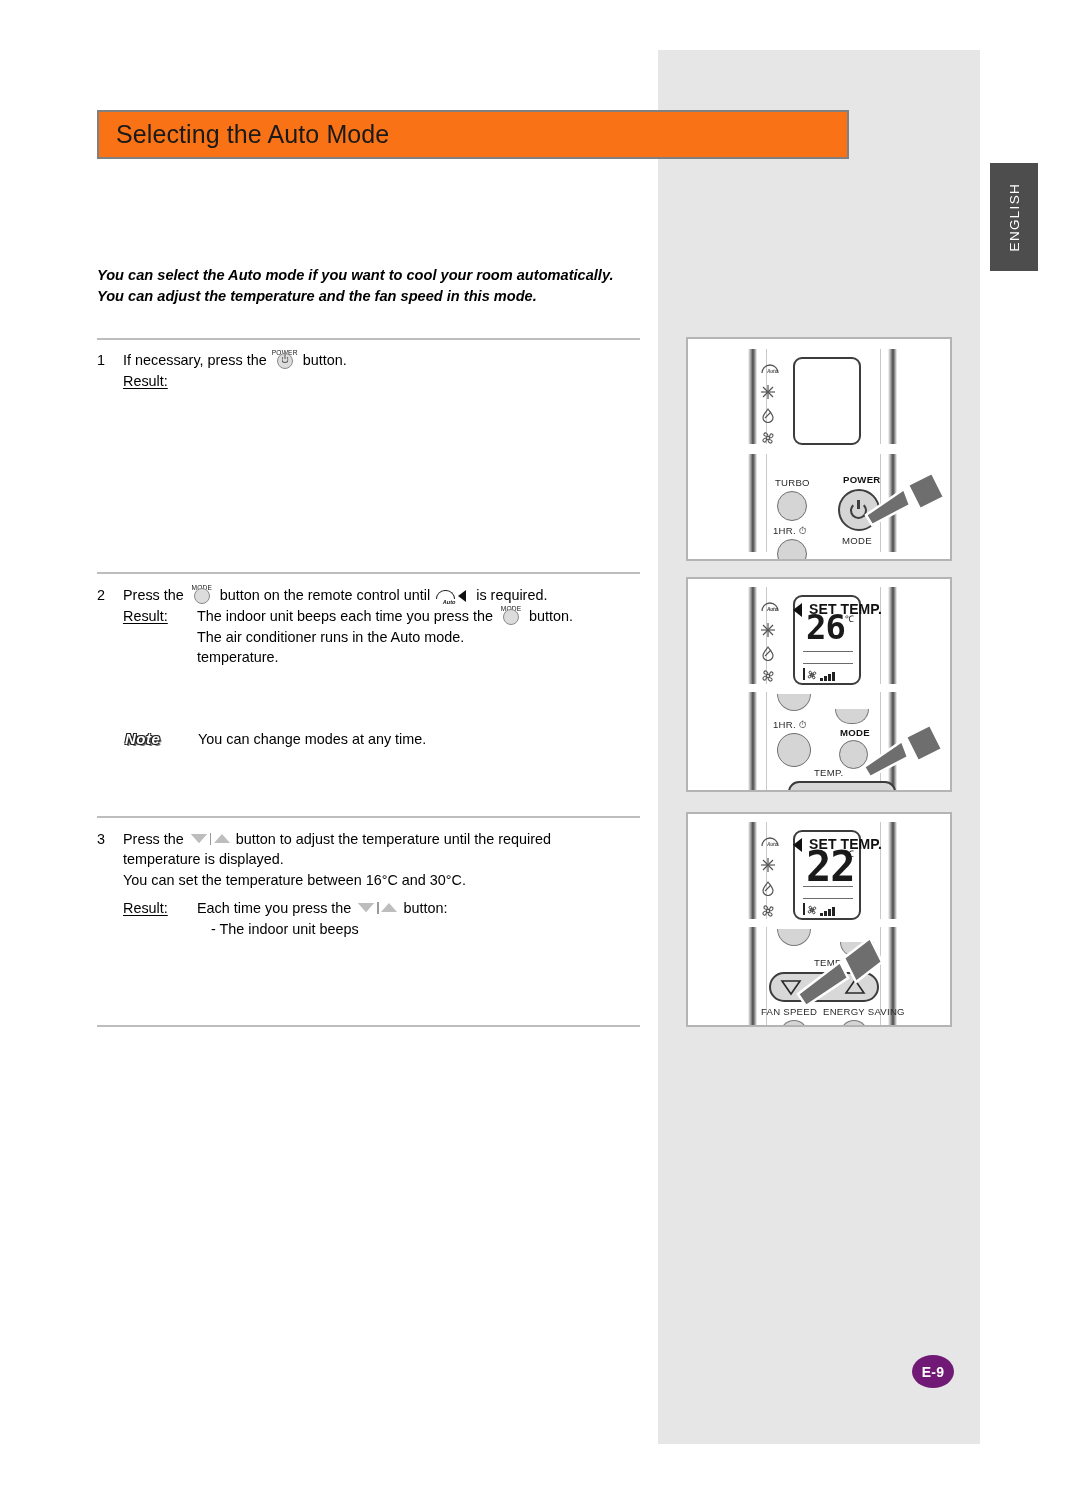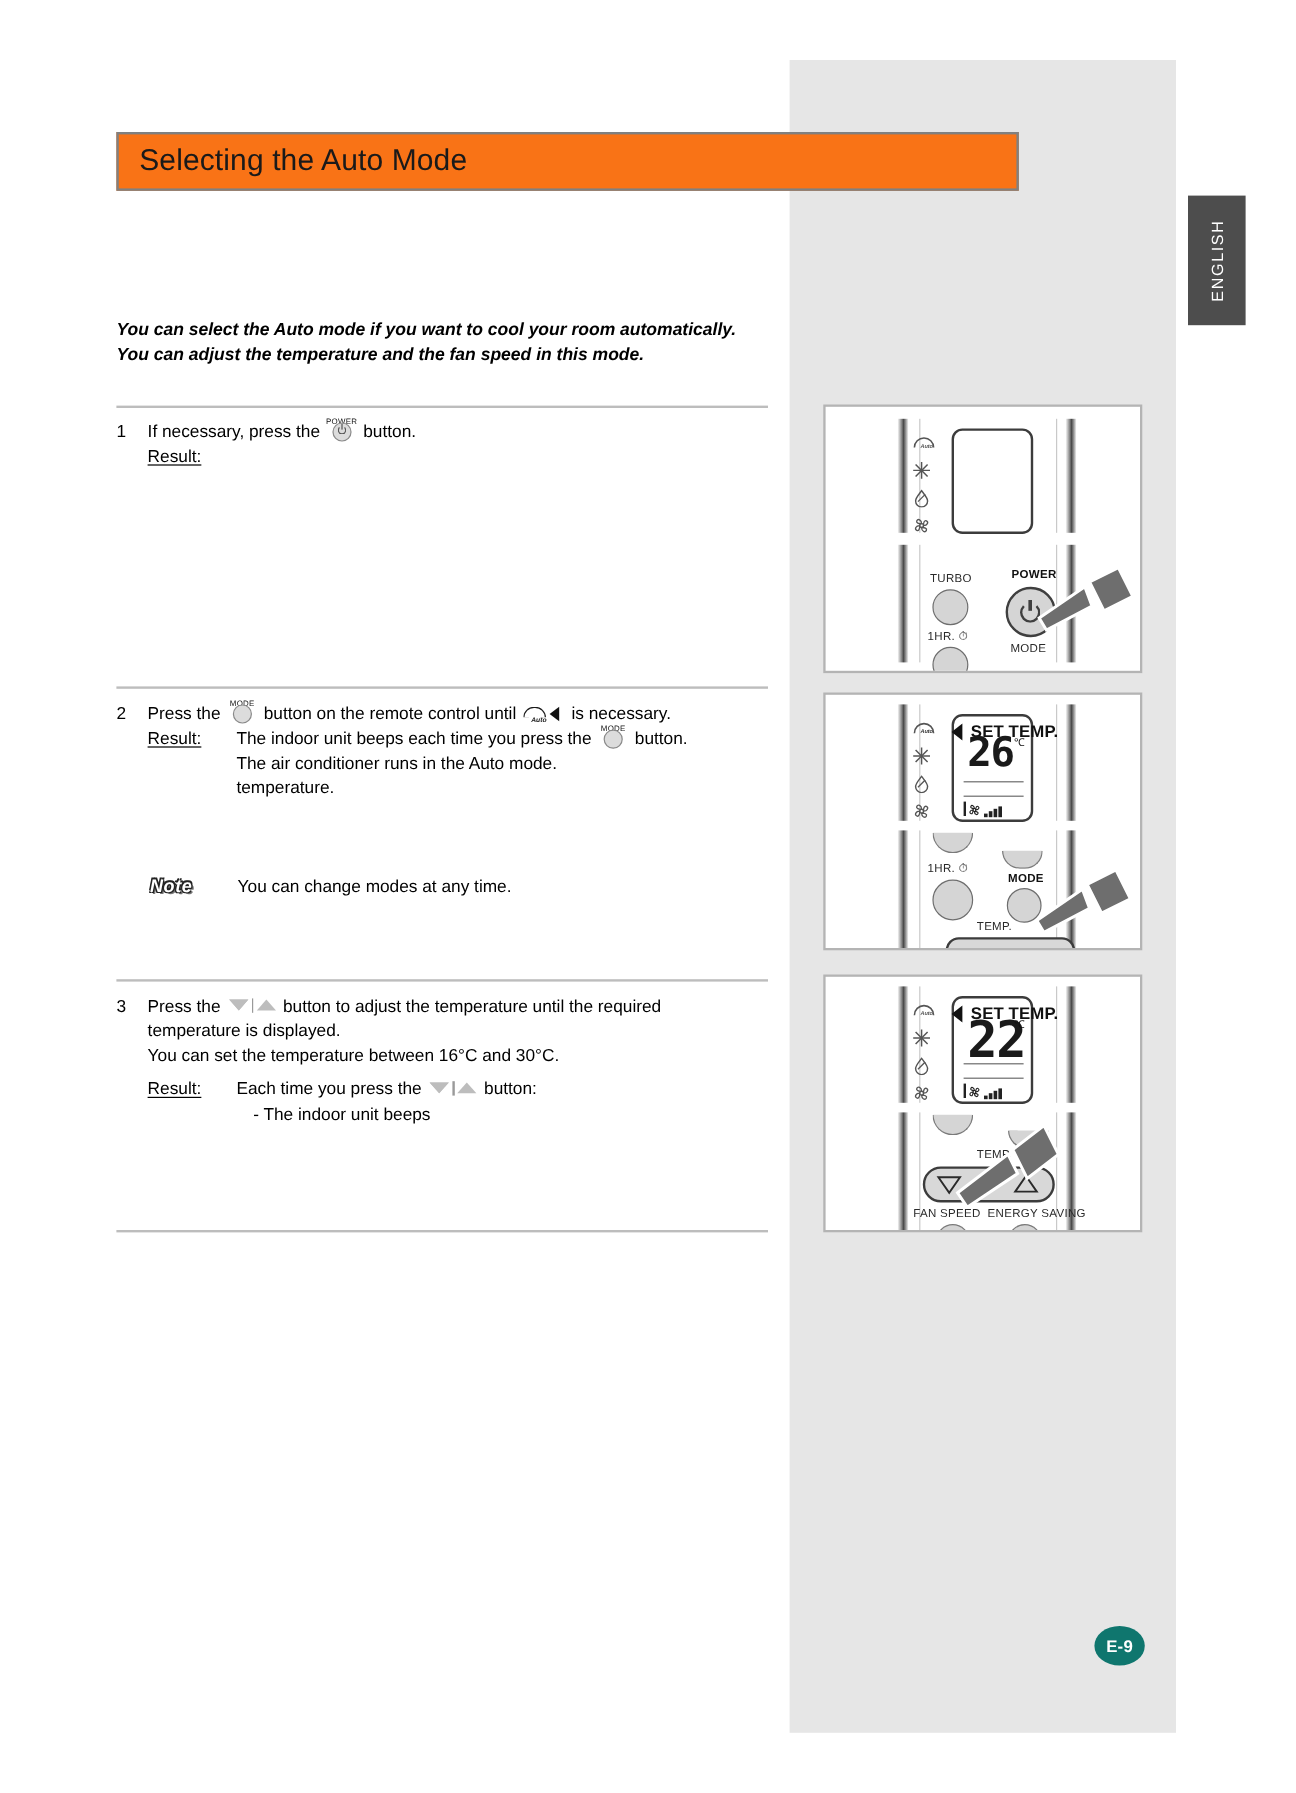--- a/index.html
+++ b/index.html
@@ -160,21 +160,21 @@
   .pwricon{position:absolute;width:17px;height:17px;}
   .pwricon .ring{position:absolute;inset:0;border:2.4px solid #3f3f3f;border-radius:50%;border-top-color:transparent;box-sizing:border-box;}
   .pwricon .stem{position:absolute;left:50%;top:-2px;margin-left:-1.2px;width:2.4px;height:9px;background:#3f3f3f;}
 
   .cursor{position:absolute;}
   .rocker{position:absolute;border:2px solid #3c3c3c;border-radius:16px;background:#d8d8d8;box-sizing:border-box;}
 
   
   .pagenum{
     position:absolute;left:912px;top:1355px;width:42px;height:33px;
-    background:#0f766e;border-radius:50%;
+    background:#701a75;border-radius:50%;
     display:flex;align-items:center;justify-content:center;
   }
   .pagenum span{color:#fff;font-size:14px;font-weight:bold;letter-spacing:.2px;}
 </style>
 </head>
 <body>
 
 <div class="page">
 
   <div class="gray-panel"></div>
@@ -220,21 +220,21 @@
         <span class="btn-ic">
           <span class="cap">MODE</span>
           <span class="circ"></span>
         </span>
         <span>button on the remote control until</span>
         <span class="auto-ic">
           <span class="arc"></span>
           <span class="atx">Auto</span>
           <span class="tri"></span>
         </span>
-        <span>is necessary.</span>
+        <span>is required.</span>
       </div>
     </div>
     <div class="resrow">
       <div class="reslbl"><u>Result:</u></div>
       <div class="reslines">
         <span class="ln">
           <span>The indoor unit beeps each time you press the</span>
           <span class="btn-ic">
             <span class="cap">MODE</span>
             <span class="circ"></span>

